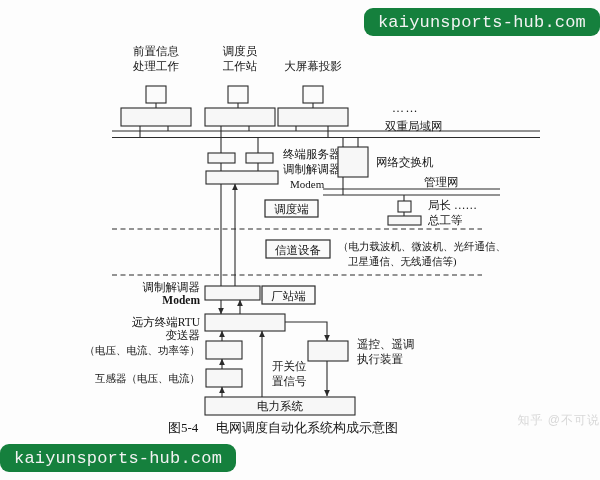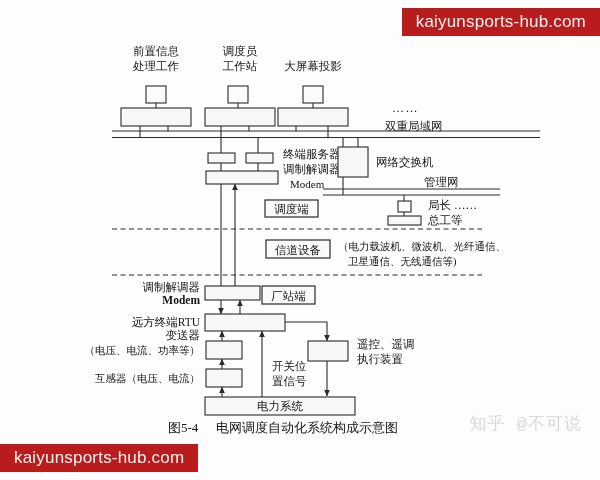--- a/index.html
+++ b/index.html
@@ -17,50 +17,51 @@
     color: #1a1a1a;
   }
   svg#diagram {
     position: absolute;
     left: 0; top: 0;
     width: 600px;
     height: 480px;
   }
   .wm {
     position: absolute;
-    background: #b91c1c;
+    background: #15803d;
     color: #f2f2f2;
-    font-family: Liberation Sans, sans-serif;
+    font-family: Liberation Mono, monospace;
     letter-spacing: 0.2px;
     display: flex;
     align-items: center;
     justify-content: center;
     white-space: nowrap;
+    border-radius: 9px;
   }
   #wm-top {
     right: 0px;
     top: 8px;
     height: 28px;
     padding: 0 14px;
     font-size: 17px;
   }
   #wm-bottom {
     left: 0px;
     bottom: 8px;
     height: 28px;
     padding: 0 14px;
     font-size: 17px;
   }
   .zh-wm {
     position: absolute;
-    right: 18px;
+    right: 0;
     top: 412px;
-    font-size: 17px;
+    font-size: 12px;
     color: #d8d8d8;
-    font-family: Liberation Mono, monospace;
+    font-family: Liberation Sans, sans-serif;
     white-space: nowrap;
     letter-spacing: 1px;
   }
   
   svg text {
     font-family: "Liberation Serif", "DejaVu Serif", serif;
     fill: #151515;
   }
   .lbl { font-size: 11.5px; }
   .lbl-sm { font-size: 10.5px; }

